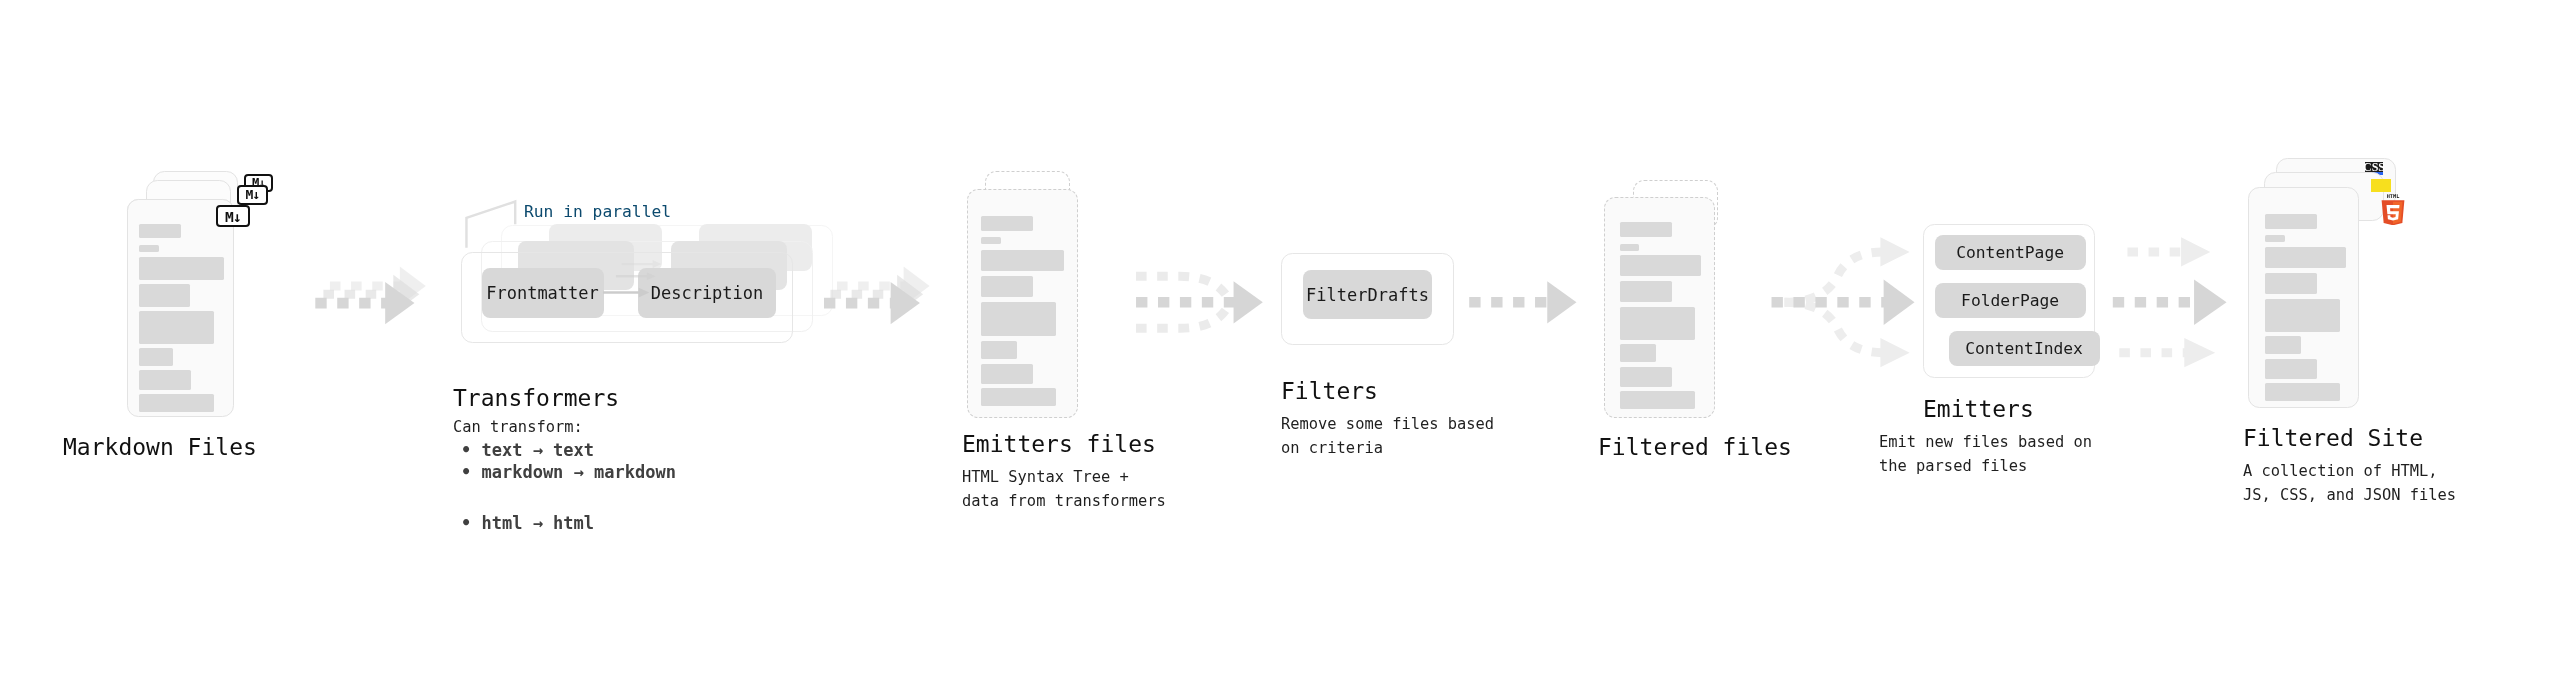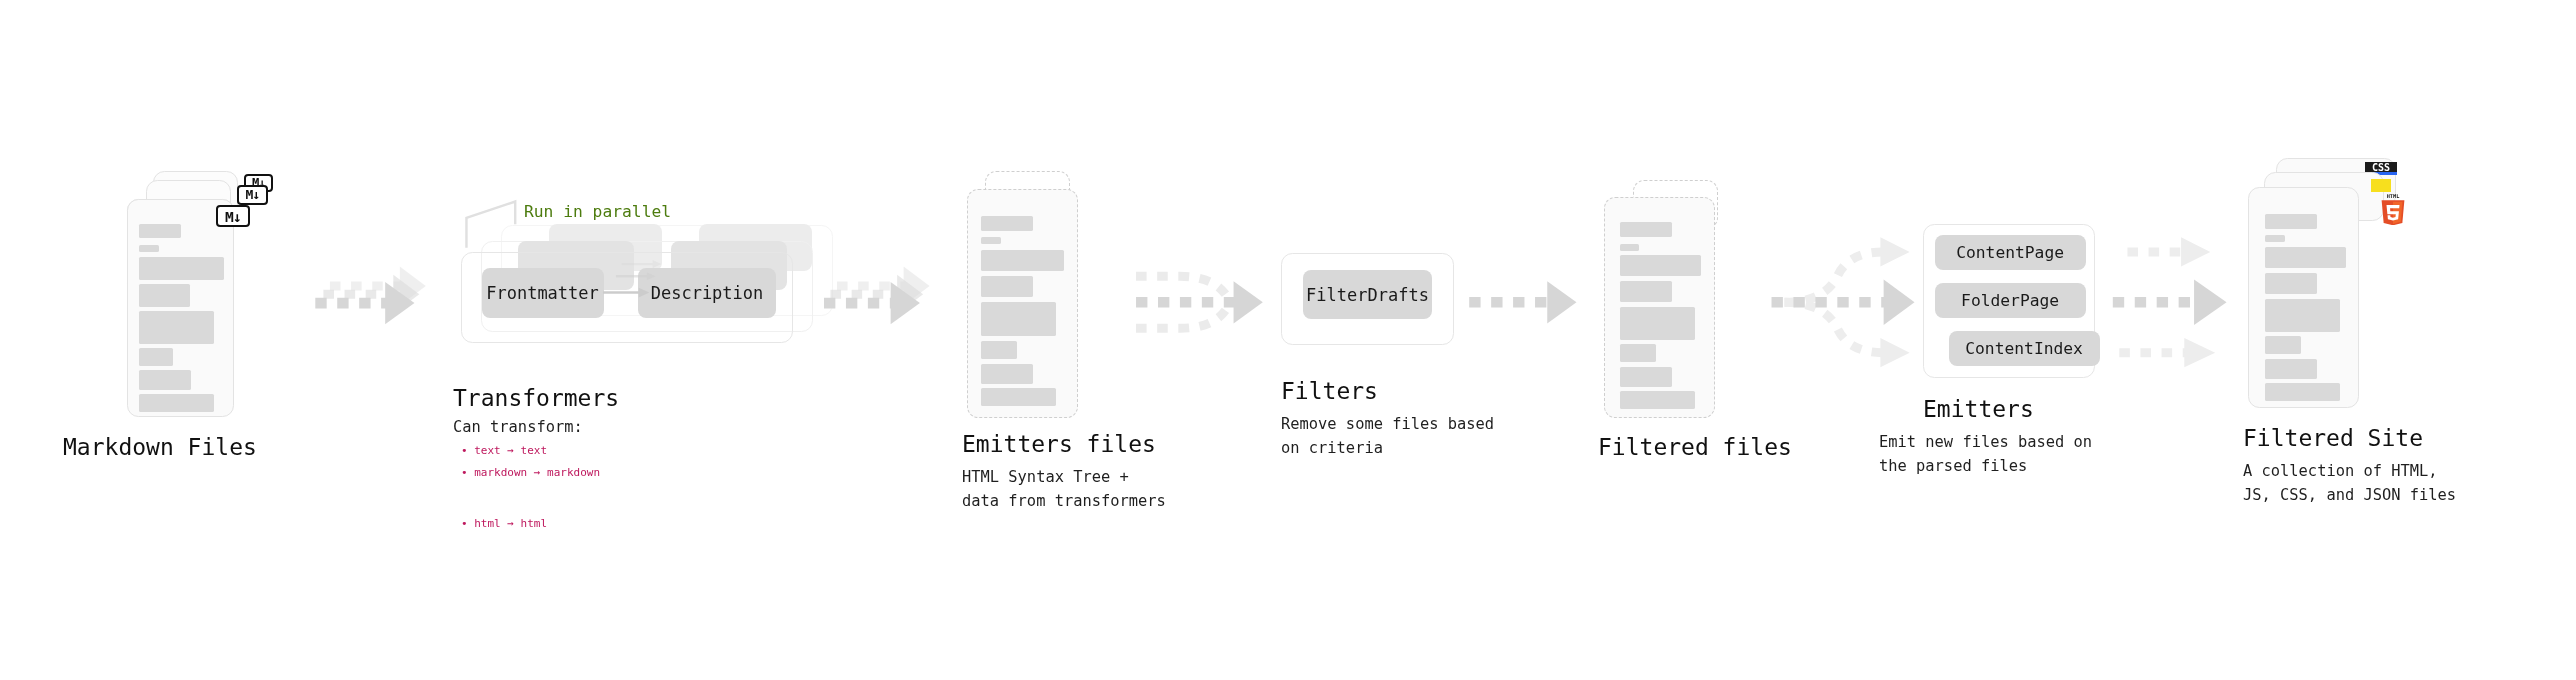--- a/index.html
+++ b/index.html
@@ -115,29 +115,30 @@
   .sub {
     position: absolute;
     font-size: 15.4px;
     line-height: 23.6px;
     color: #1f1f1f;
     white-space: pre;
   }
   .annot {
     position: absolute;
     font-size: 16.3px;
-    color: #4d7c0f;
+    color: #0c4a6e;
     white-space: nowrap;
   }
   .bullets {
     position: absolute;
-    font-size: 11px;
+    font-size: 17px;
     line-height: 23.6px;
-    color: #be185d;
+    color: #404040;
     white-space: pre;
+    font-weight: bold;
   }
 
   svg.overlay {
     position: absolute;
     left: 0;
     top: 0;
     width: 2576px;
     height: 681px;
     pointer-events: none;
   }
@@ -262,21 +263,21 @@
 
     <div class="title" style="left:1923px; top:396px;">Emitters</div>
 
     <div class="sub" style="left:1879px; top:431px;">Emit new files based on
 the parsed files</div>
   </div>
 
   <div class="stage">
 
     <div class="card" style="left:2276px; top:158px; width:120px; height:49px;"></div>
-    <div class="badge-css" style="left:2365px; top:162px; width:32px; height:13px; font-size:10px;">CSS</div>
+    <div class="badge-css" style="left:2365px; top:162px; width:18px; height:13px; font-size:12px;font-family:Liberation Serif, serif;">CSS</div>
 
     <div class="card" style="left:2264px; top:172px; width:120px; height:49px;"></div>
     <div class="badge-js" style="left:2371px; top:179px; width:19.5px; height:13px;"></div>
 
     <div class="card" style="left:2248px; top:187px; width:111px; height:221px;">
       <div class="skel" style="left:16.3px; top:26px; width:52px; height:14.6px;"></div>
       <div class="skel" style="left:16.3px; top:47px; width:19.5px; height:6.5px;"></div>
       <div class="skel" style="left:16.3px; top:59px; width:81px; height:21px;"></div>
       <div class="skel" style="left:16.3px; top:85px; width:52px; height:21px;"></div>
       <div class="skel" style="left:16.3px; top:111px; width:75px; height:32.5px;"></div>

